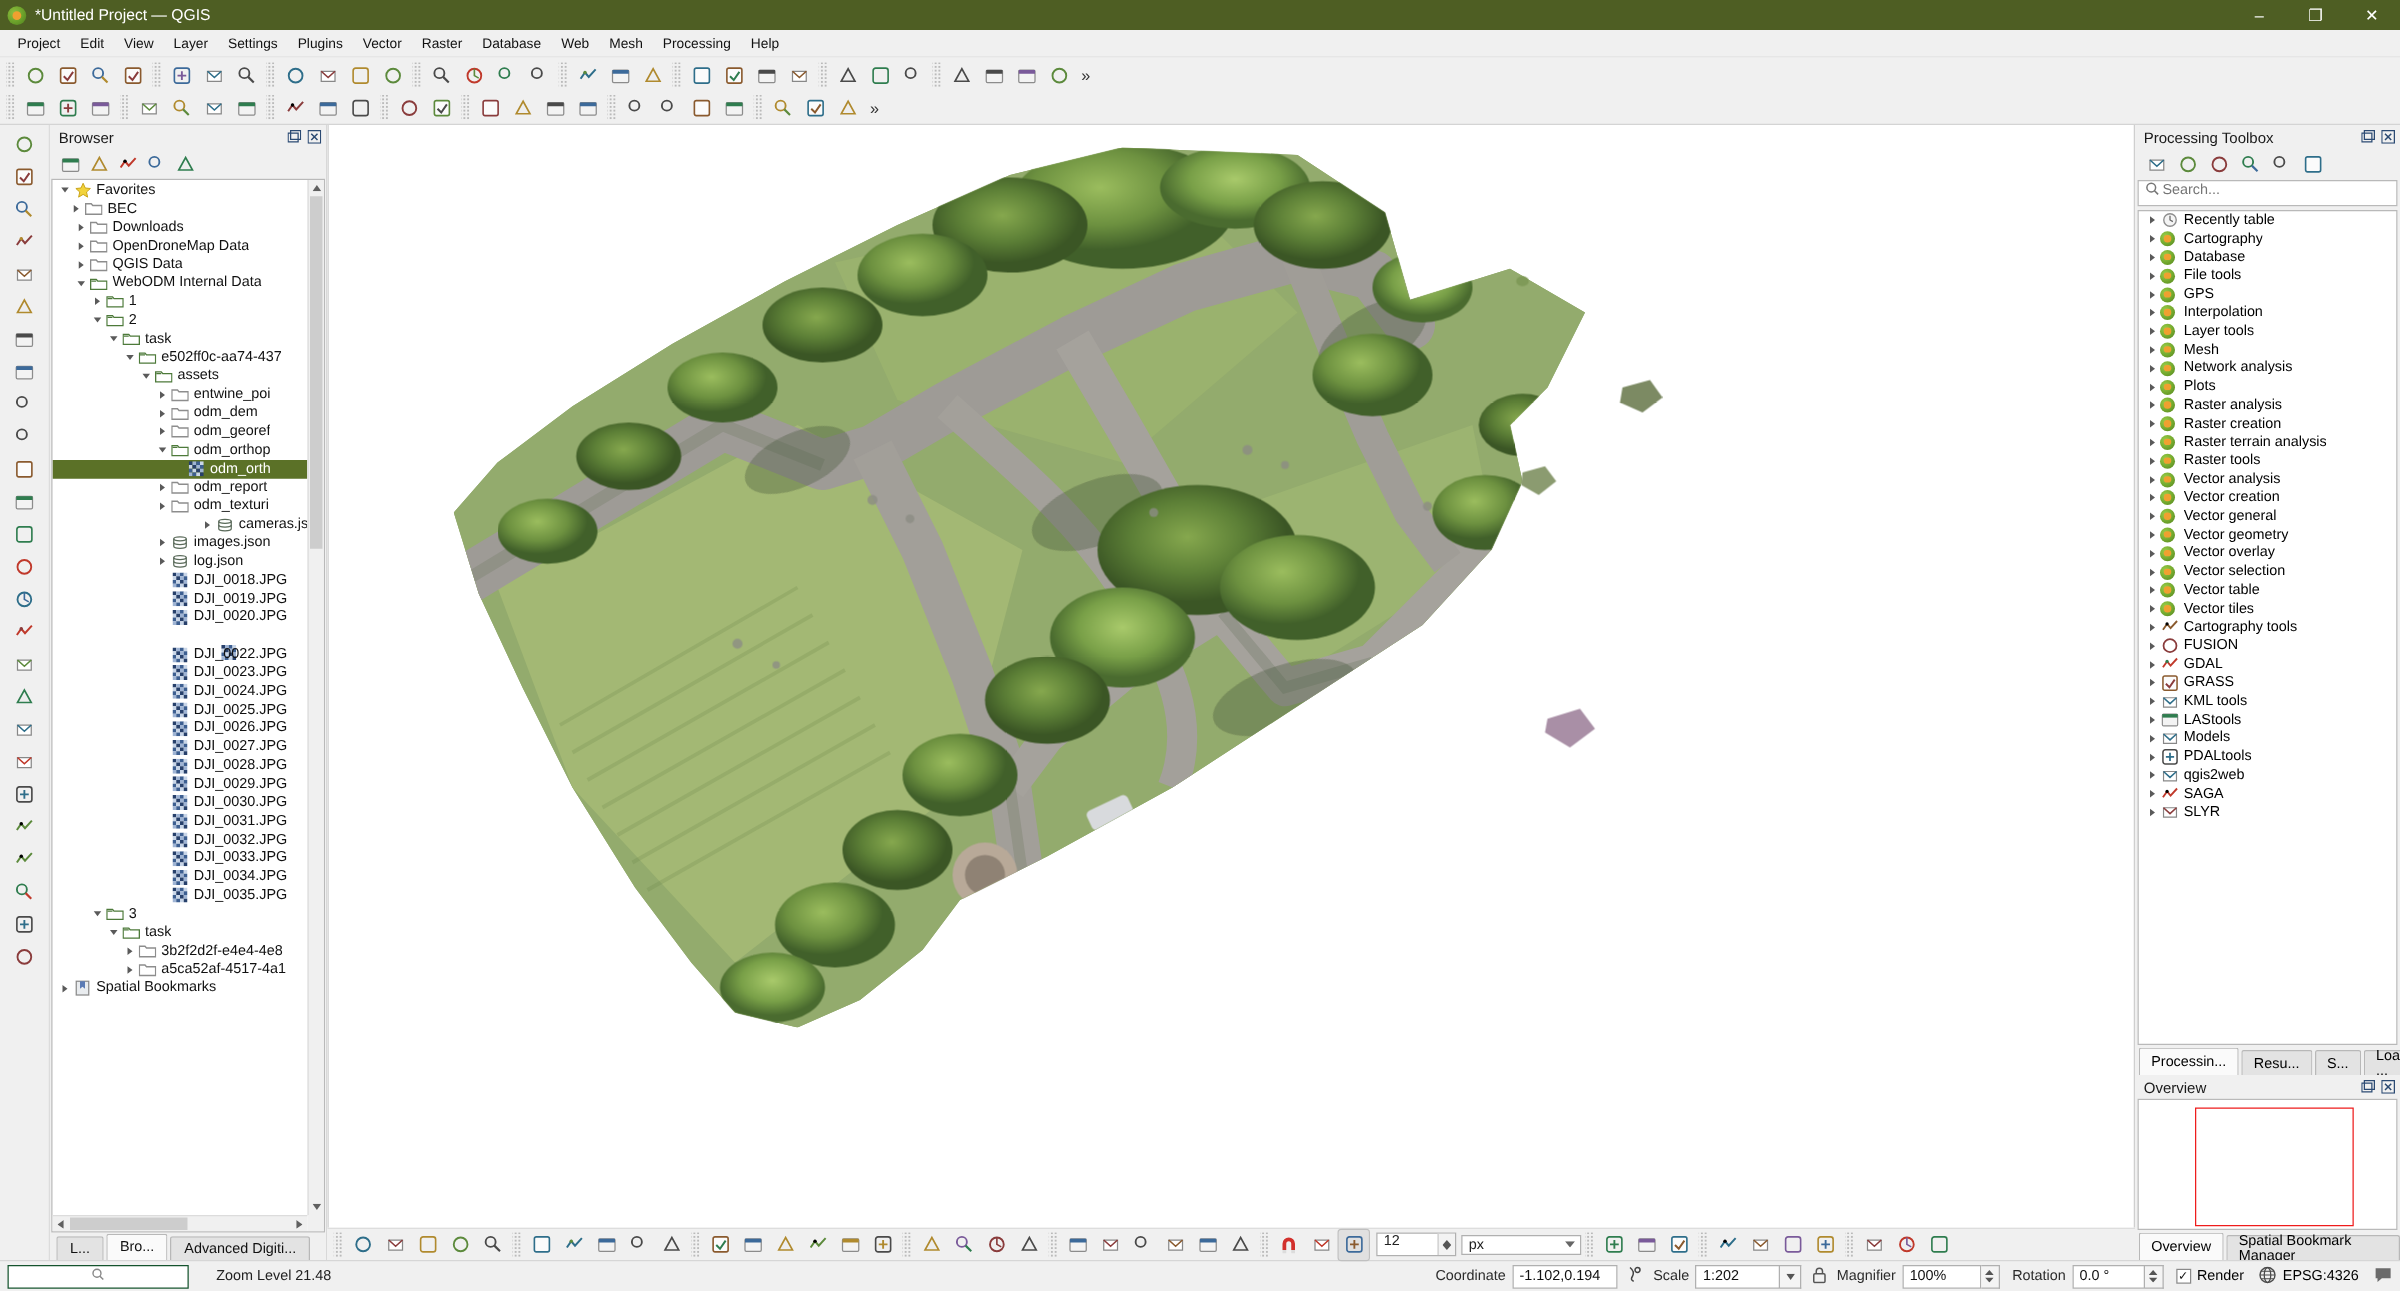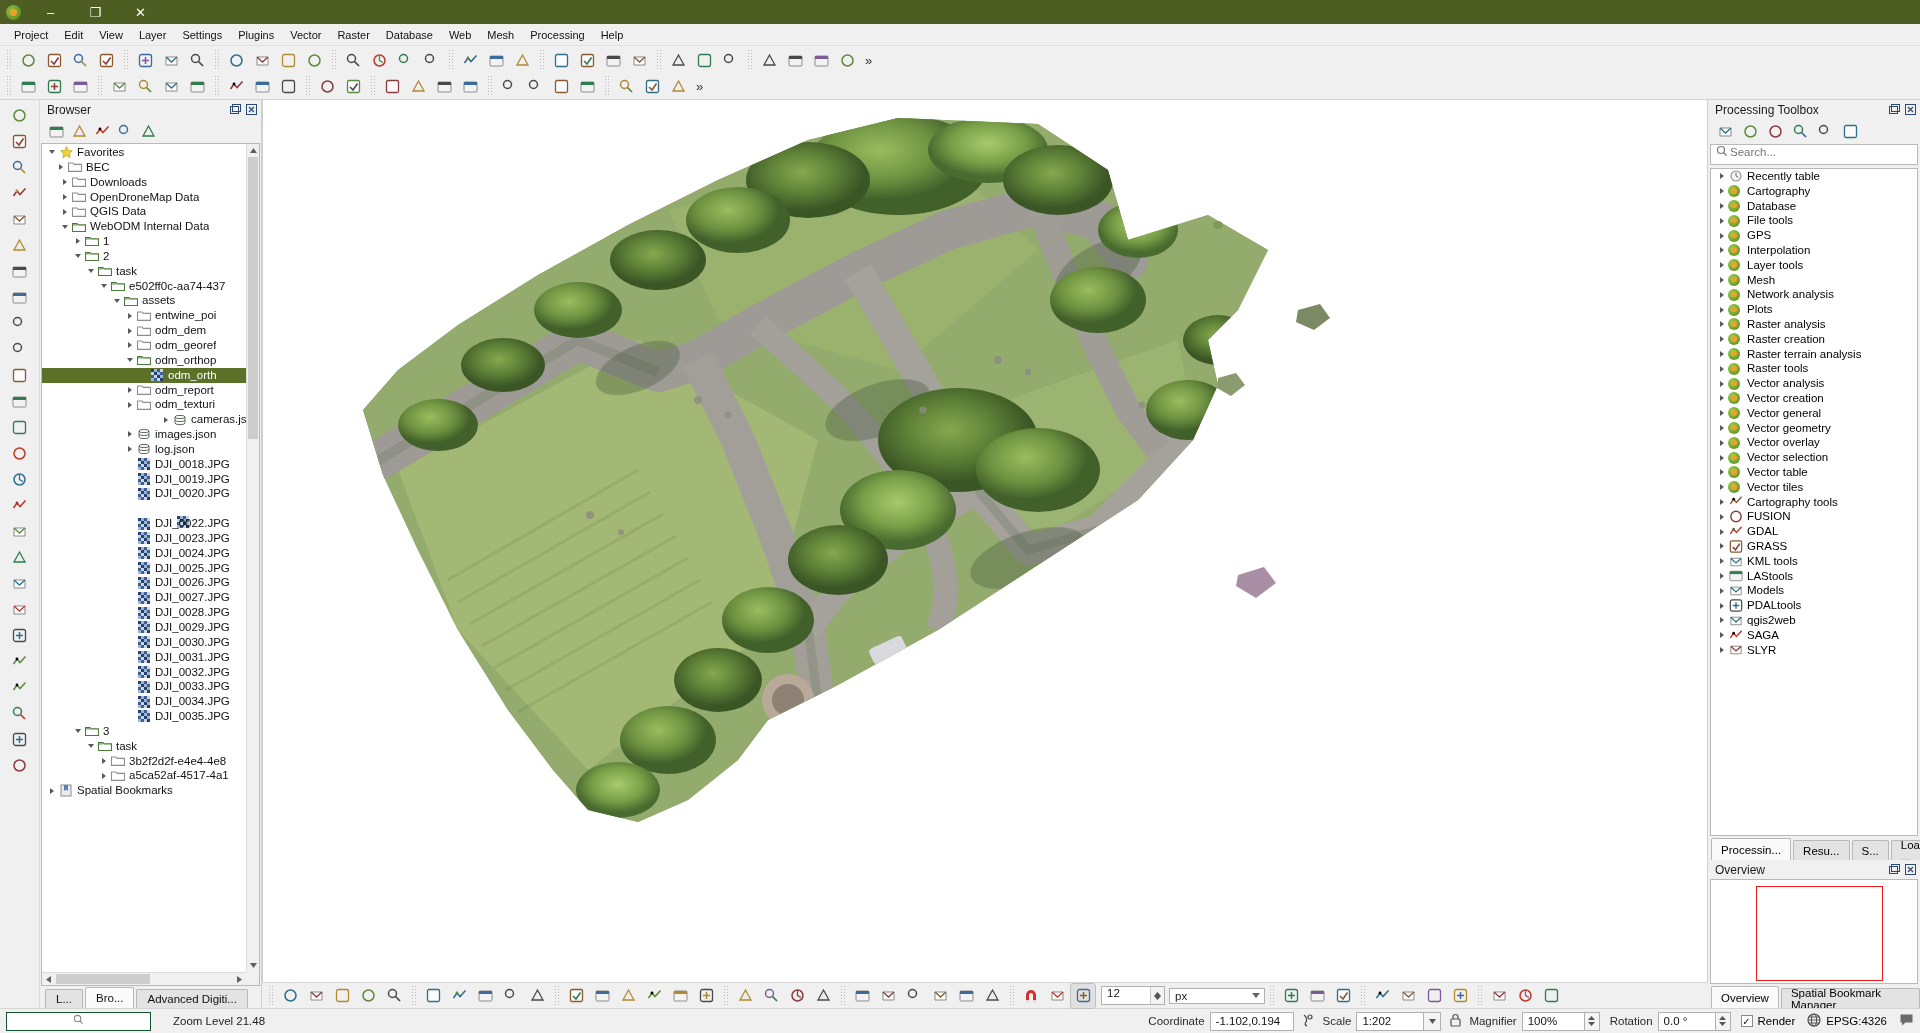--- a/index.html
+++ b/index.html
@@ -195,20 +195,21 @@
   .chk { width: 12px; height: 12px; border: 1px solid #8a8a8a; background: #fff;
          display: flex; align-items: center; justify-content: center; font-size: 10px; color: #111; }
 </style>
 </head>
 <body>
 
 <div class="app">
 
   <div class="titlebar">
     <div class="qgis-logo"></div>
+    <div class="title-text">*Untitled Project — QGIS</div>
     <div class="winbtns">
       <div class="winbtn">–</div>
       <div class="winbtn">❐</div>
       <div class="winbtn close">✕</div>
     </div>
   </div>
 
   <div class="menubar" id="menubar">
       <div class="menuitem">Project</div>
       <div class="menuitem">Edit</div>

